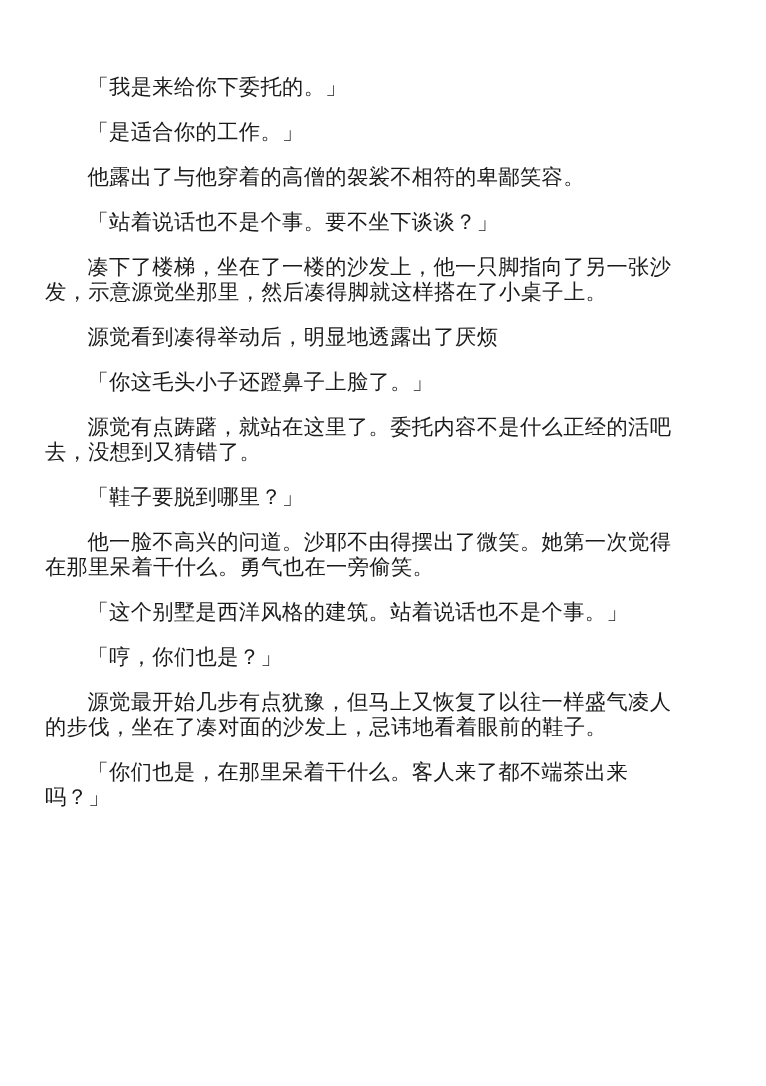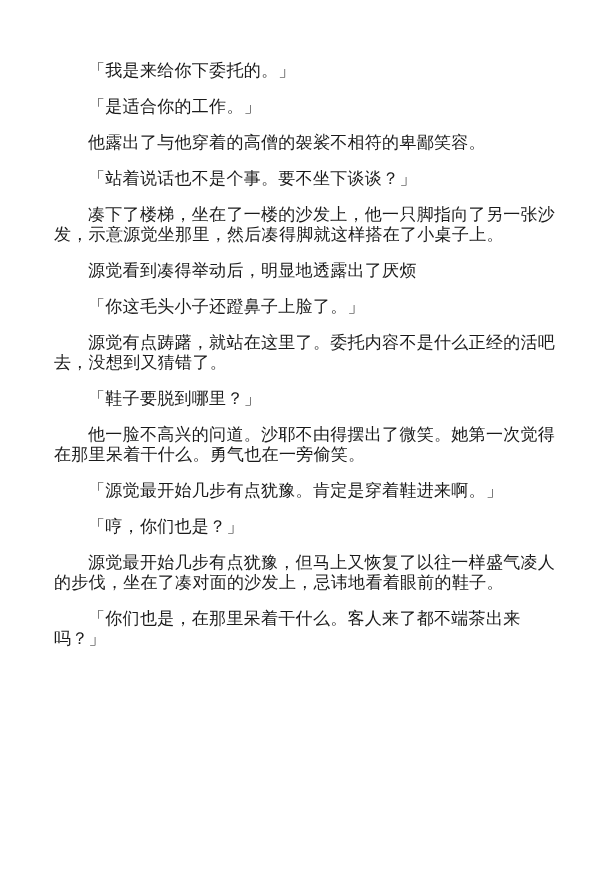--- a/index.html
+++ b/index.html
@@ -1,18 +1,18 @@
 <!DOCTYPE html>
 <html><head>
 <meta charset="utf-8">
 <style>
   html, body { margin: 0; padding: 0; background: #ffffff; }
   body { width: 613px; height: 869px; position: relative; overflow: hidden;
          font-family: "DejaVu Sans", "Liberation Sans", sans-serif; color: #1a1a1a; }
-  .page { position: absolute; left: 54px; top: 60px; width: 500px; }
+  .page { position: absolute; left: 36px; top: 60px; width: 500px; }
   .para { font-size: 17px; line-height: 20px; margin: 0 0 16px 0; letter-spacing: 0.3px; white-space: nowrap; }
   .para .ln { display: block; }
   .para .ln.first { padding-left: 34px; }
 </style>
 </head>
 <body>
 
 <div class="page">
   <p class="para">
       <span class="ln first">「我是来给你下委托的。」</span>
@@ -41,21 +41,21 @@
       <span class="ln">去，没想到又猜错了。</span>
     </p>
   <p class="para">
       <span class="ln first">「鞋子要脱到哪里？」</span>
     </p>
   <p class="para">
       <span class="ln first">他一脸不高兴的问道。沙耶不由得摆出了微笑。她第一次觉得</span>
       <span class="ln">在那里呆着干什么。勇气也在一旁偷笑。</span>
     </p>
   <p class="para">
-      <span class="ln first">「源觉最开始几步有点犹豫。肯定是穿着鞋进来啊。」</span>
+      <span class="ln first">「这个别墅是西洋风格的建筑。站着说话也不是个事。」</span>
     </p>
   <p class="para">
       <span class="ln first">「哼，你们也是？」</span>
     </p>
   <p class="para">
       <span class="ln first">源觉最开始几步有点犹豫，但马上又恢复了以往一样盛气凌人</span>
       <span class="ln">的步伐，坐在了凑对面的沙发上，忌讳地看着眼前的鞋子。</span>
     </p>
   <p class="para">
       <span class="ln first">「你们也是，在那里呆着干什么。客人来了都不端茶出来</span>

